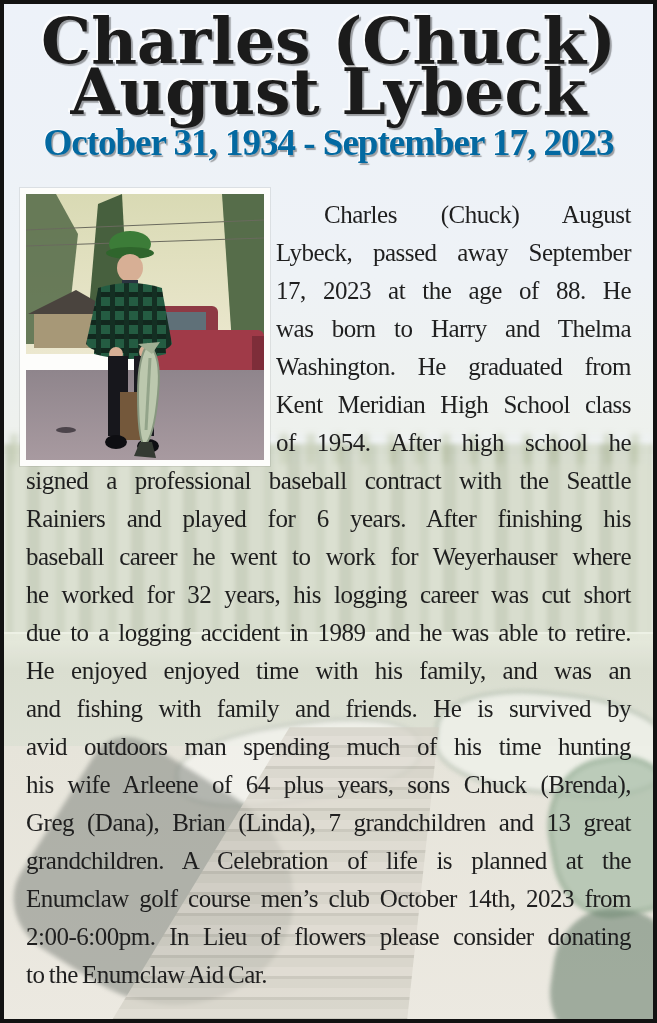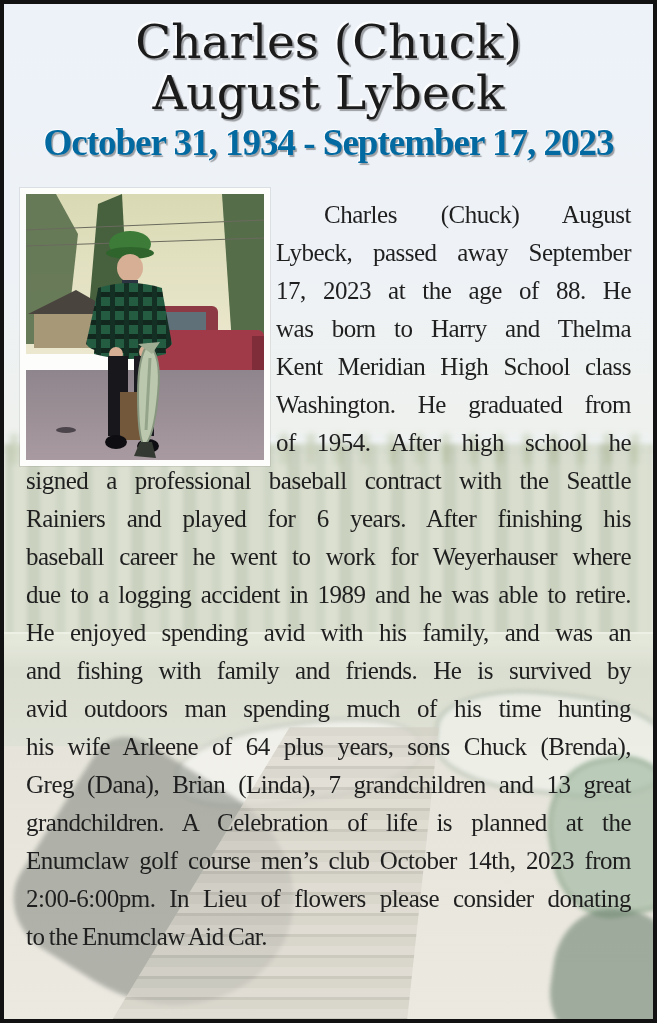--- a/index.html
+++ b/index.html
@@ -33,22 +33,22 @@
   .wm-boat{position:absolute;border-radius:45% 45% 40% 40%;filter:blur(2px);}
   .boat-white-left{left:170px;top:718px;width:240px;height:72px;background:#f4f4ef;opacity:.8;transform:rotate(-8deg);border:4px solid #c9cec4;}
   .boat-gray-left{left:30px;top:770px;width:260px;height:230px;background:#81867f;opacity:.55;transform:rotate(32deg);border-radius:20% 60% 70% 30%;}
   .boat-white-right{left:430px;top:688px;width:230px;height:95px;background:#eff1ea;opacity:.85;transform:rotate(6deg);border:4px solid #bec7ba;}
   .boat-green-right{left:545px;top:752px;width:130px;height:150px;background:#a6bca6;opacity:.7;transform:rotate(-10deg);border:5px solid #8ba68c;}
   .boat-dkgreen-right{left:548px;top:905px;width:125px;height:140px;background:#6d8371;opacity:.6;transform:rotate(8deg);}
   
   .content{position:relative;z-index:1;}
   .masthead{padding-top:12px;text-align:center;}
   .obit-title{
-    margin:0;font-family:"DejaVu Serif", serif;font-weight:400;
-    font-size:47px;line-height:51px;color:#1b1b1b;letter-spacing:0;
+    margin:0;font-family:"DejaVu Serif", serif;font-weight:700;
+    font-size:63px;line-height:51px;color:#1b1b1b;letter-spacing:0;
     text-shadow:-2px -2px 0 rgba(255,255,255,.75), 2px 2px 1px rgba(0,0,0,.35);
   }
   .obit-dates{
     margin:4px 0 0 0;font-family:"Liberation Serif", serif;font-weight:700;
     font-size:37px;line-height:42px;color:#0369a1;letter-spacing:-1px;
     text-shadow:-1px -1px 0 rgba(255,255,255,.75), 1.5px 1.5px 1px rgba(0,0,0,.35);
   }
   
   .photo-frame{
     position:absolute;left:16px;top:184px;width:238px;height:266px;
@@ -158,30 +158,31 @@
         </g>
       </svg>
     </div>
 
     <div class="obituary">
       <div class="beside-photo">
           <div class="textline indent">Charles (Chuck) August</div>
           <div class="textline">Lybeck, passed away September</div>
           <div class="textline">17, 2023 at the age of 88. He</div>
           <div class="textline">was born to Harry and Thelma</div>
+          <div class="textline">Washington. He graduated from</div>
           <div class="textline">Kent Meridian High School class</div>
-          <div class="textline">Washington. He graduated from</div>
           <div class="textline">of 1954. After high school he</div>
         </div>
       <div class="full-width">
           <div class="textline">signed a professional baseball contract with the Seattle</div>
           <div class="textline">Rainiers and played for 6 years. After finishing his</div>
           <div class="textline">baseball career he went to work for Weyerhauser where</div>
+          <div class="textline">he worked for 32 years, his logging career was cut short</div>
           <div class="textline">due to a logging accident in 1989 and he was able to retire.</div>
-          <div class="textline">He enjoyed spending avid with his family, and was an</div>
+          <div class="textline">He enjoyed enjoyed time with his family, and was an</div>
           <div class="textline">and fishing with family and friends. He is survived by</div>
           <div class="textline">avid outdoors man spending much of his time hunting</div>
           <div class="textline">his wife Arleene of 64 plus years, sons Chuck (Brenda),</div>
           <div class="textline">Greg (Dana), Brian (Linda), 7 grandchildren and 13 great</div>
           <div class="textline">grandchildren. A Celebration of life is planned at the</div>
           <div class="textline">Enumclaw golf course men’s club October 14th, 2023 from</div>
           <div class="textline">2:00-6:00pm. In Lieu of flowers please consider donating</div>
           <div class="textline plain">to the Enumclaw Aid Car.</div>
         </div>
     </div>

